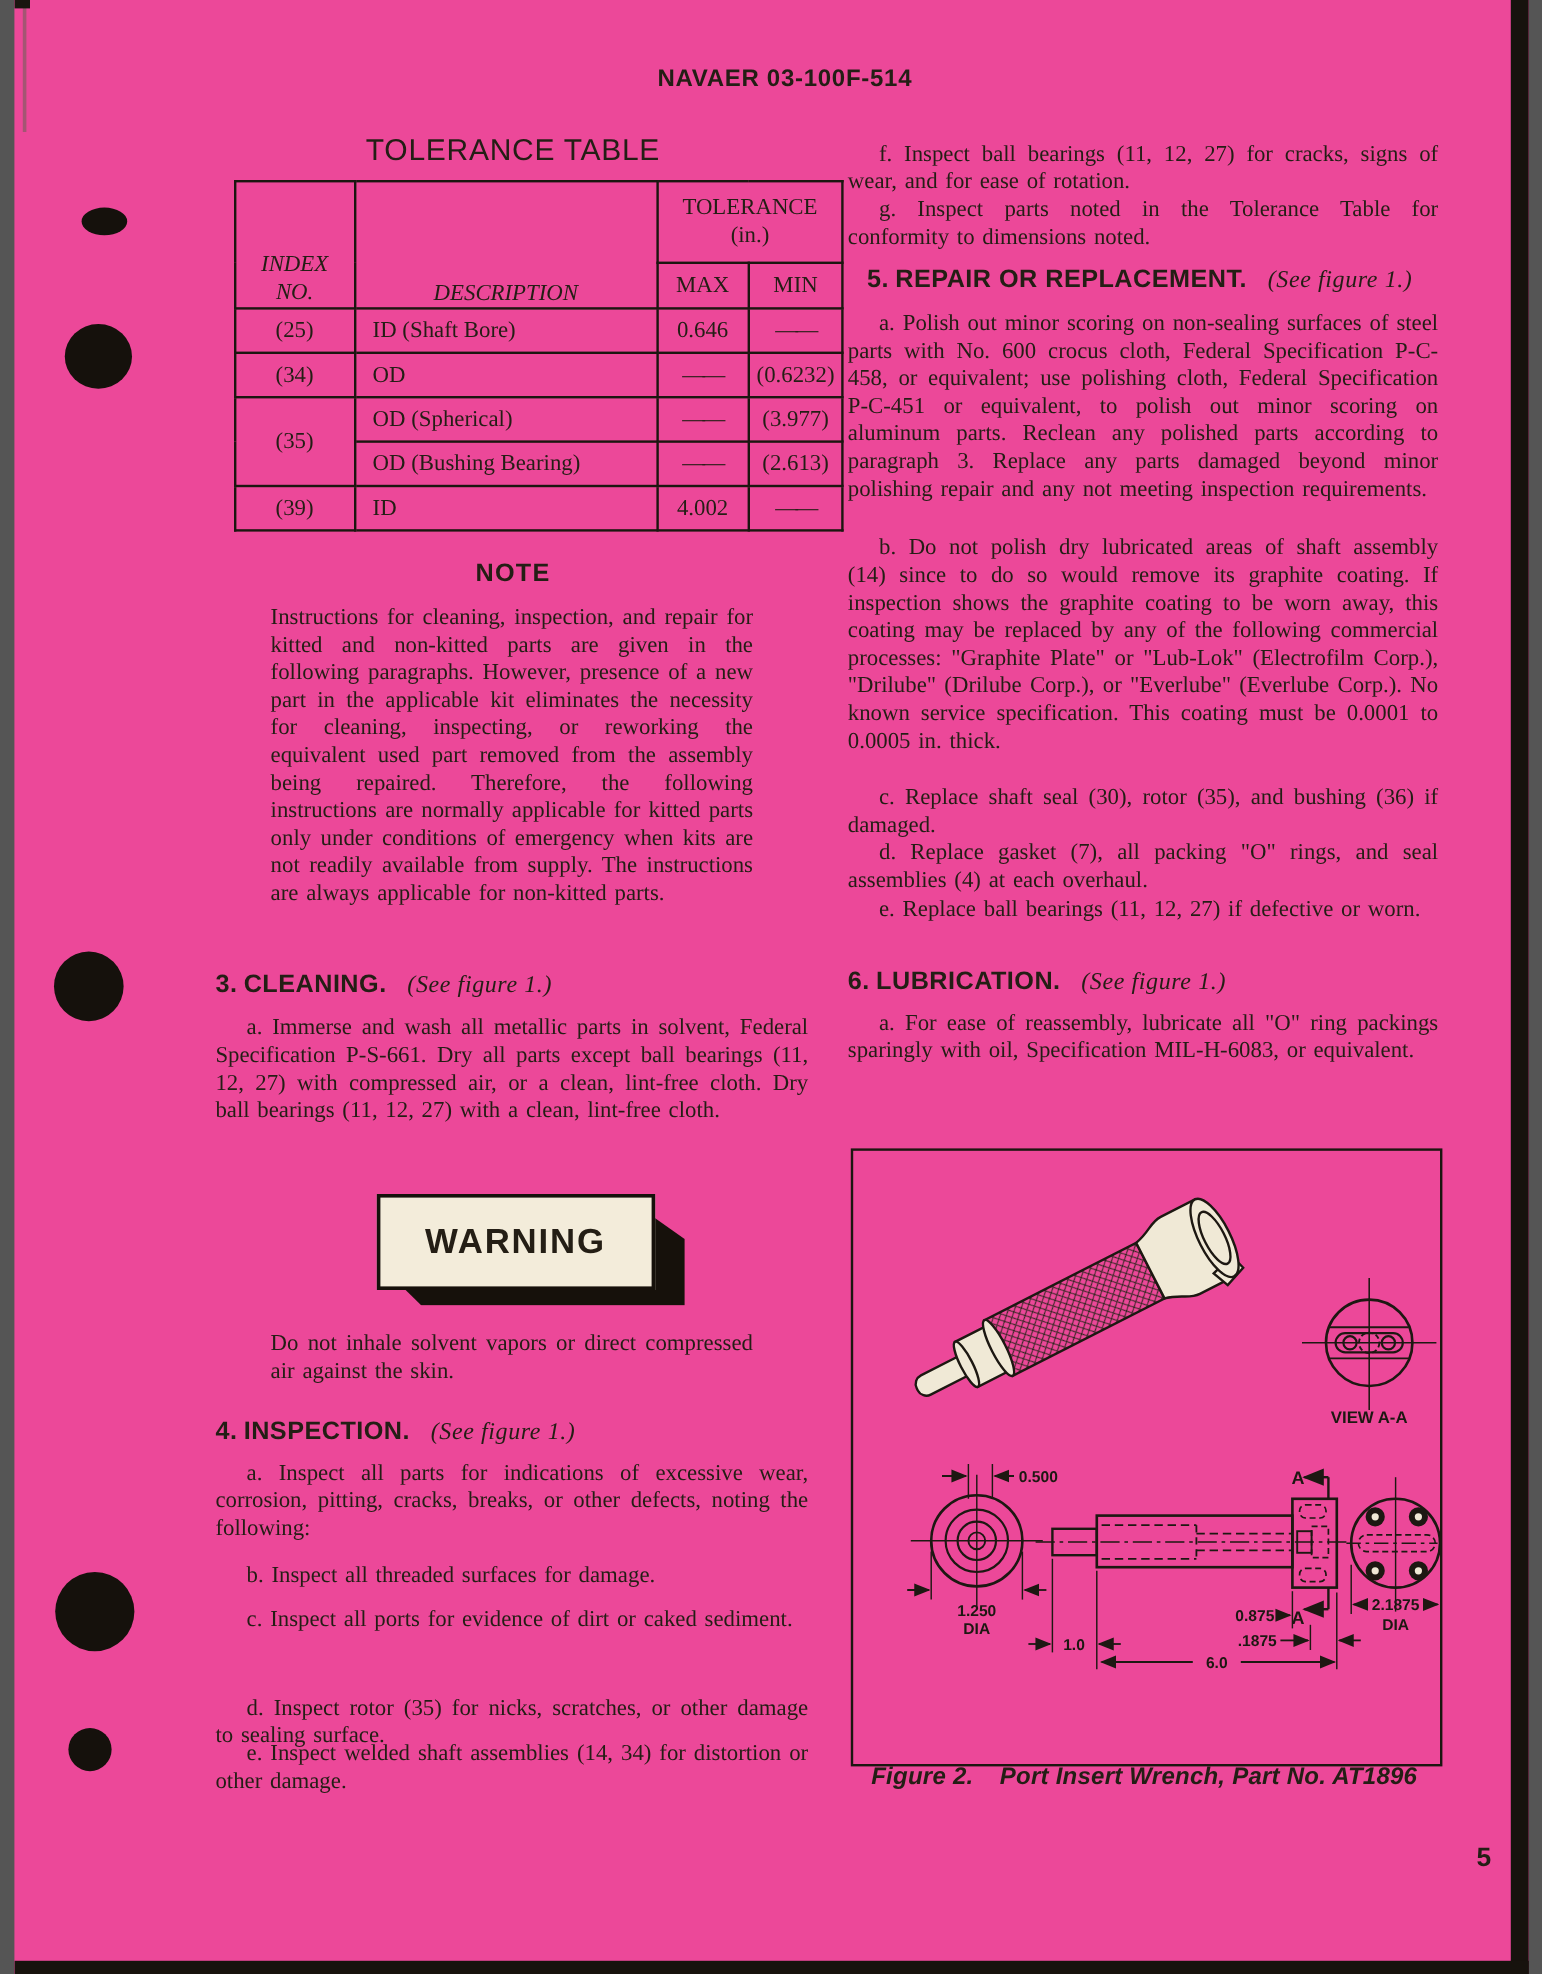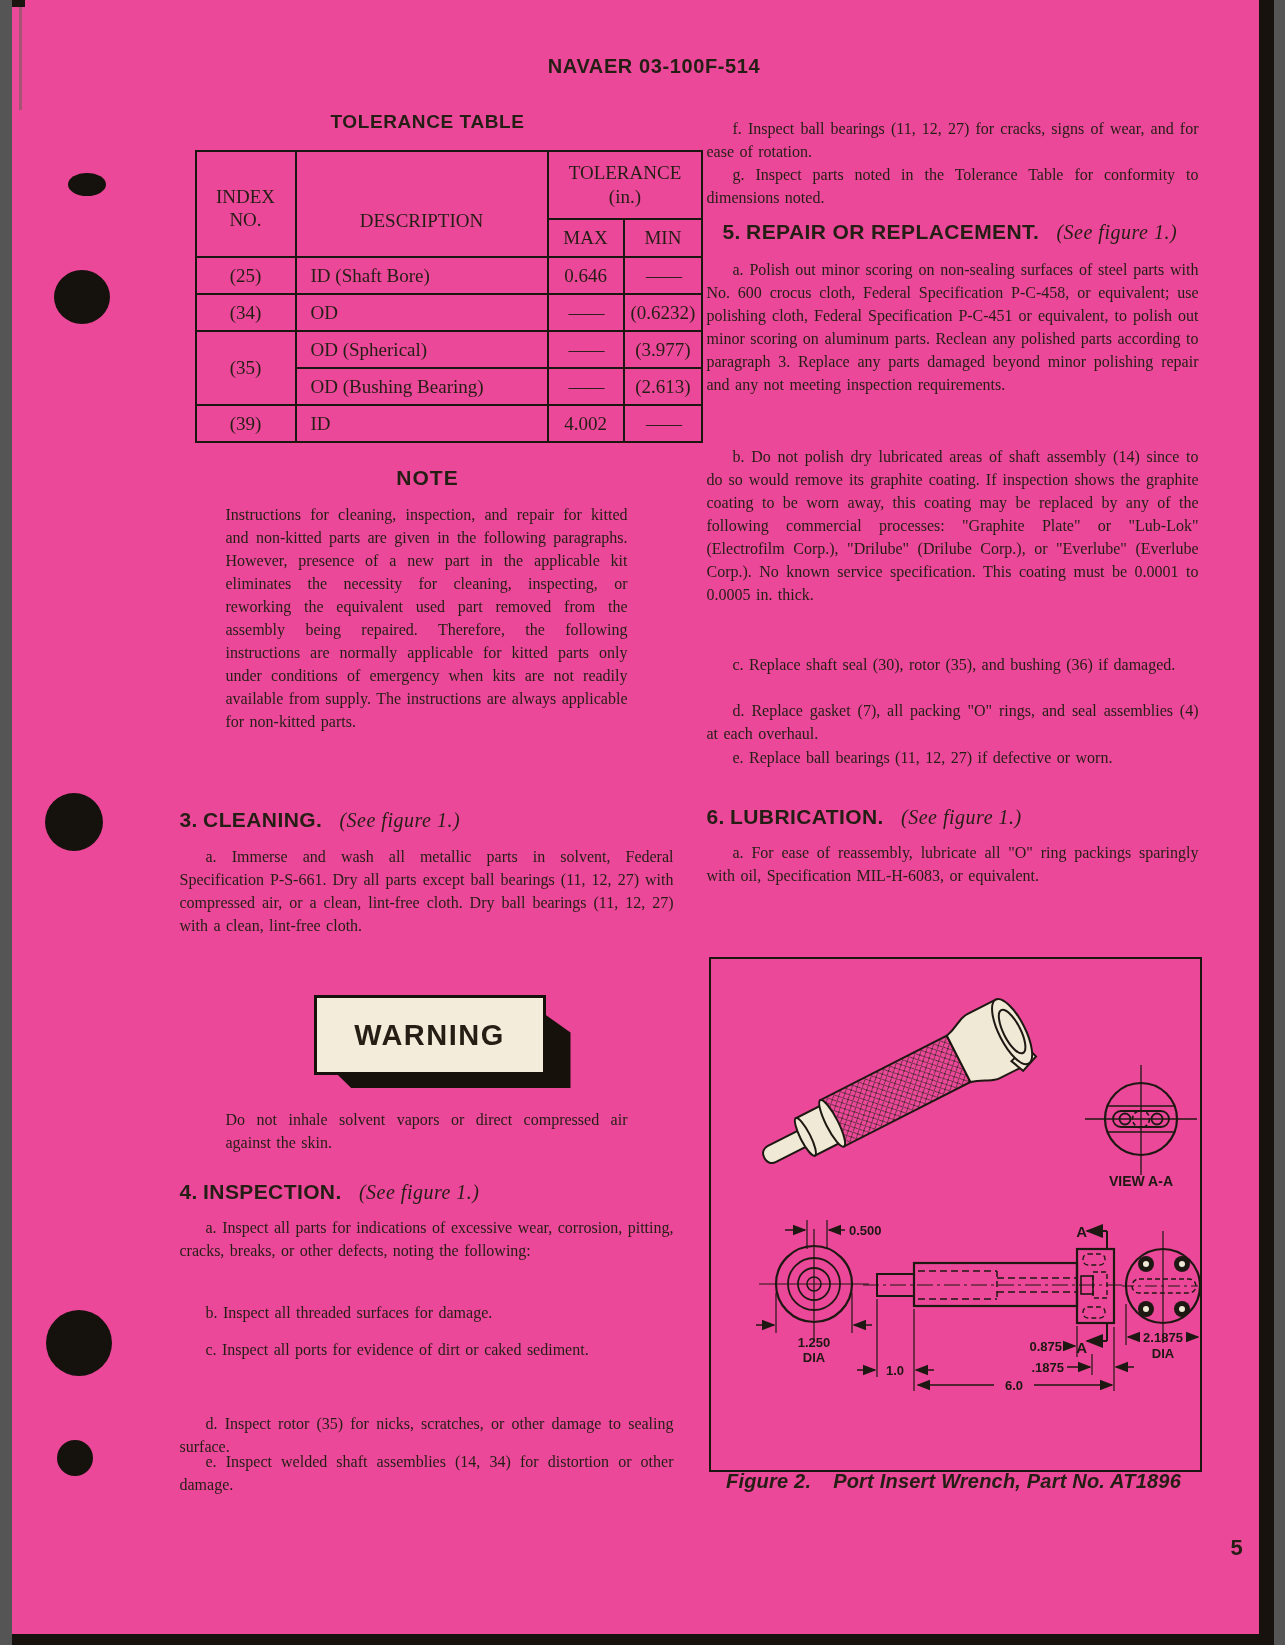--- a/index.html
+++ b/index.html
@@ -4,29 +4,29 @@
 <style>
   html,body{margin:0;padding:0;background:#555;}
   .page{
     position:relative;width:1262px;height:1645px;margin:0 auto;
     background:#ec4899;overflow:hidden;
     font-family:"Liberation Serif",serif;color:#241e15;
   }
   .abs{position:absolute;}
   .sans{font-family:"Liberation Sans",sans-serif;}
   .center{text-align:center;}
-  .para{font-size:16px;line-height:23px;text-align:justify;word-spacing:.09em;}
+  .para{font-size:19px;line-height:23px;text-align:justify;word-spacing:.09em;}
   .ind{text-indent:26px;}
   .sec-head{font-size:21px;white-space:nowrap;}
   .sec-head .num{font-family:"Liberation Sans",sans-serif;font-weight:bold;letter-spacing:.4px;}
   .sec-head .see{font-style:italic;font-size:20px;margin-left:12px;letter-spacing:.5px;}
   
   table.tol{border-collapse:collapse;table-layout:fixed;font-size:19px;}
   table.tol td{border:2.5px solid #1b1610;padding:0 6px;text-align:center;vertical-align:middle;}
-  table.tol td.bot{vertical-align:bottom;padding-bottom:24px;}
+  table.tol td.bot{vertical-align:bottom;padding-bottom:0;font-style:italic;}
   table.tol td.desc{text-align:left;padding-left:14px;}
   .pre{white-space:pre-line;line-height:1.25;}
   .dash{letter-spacing:-2px;}
   
   .note-head{font-family:"Liberation Sans",sans-serif;font-weight:bold;font-size:21px;letter-spacing:1px;}
   
   .warn-wrap{left:302px;top:995px;width:226px;height:74px;}
   .warn-shadow{position:absolute;left:16px;top:17px;width:241px;height:76px;background:#16110b;
     clip-path:polygon(0% 0%,88% 0%,100% 27%,100% 100%,9% 100%,0% 72%);}
   .warn-box{position:absolute;left:0;top:0;width:226px;height:74px;background:#f3ecda;
@@ -55,21 +55,21 @@
   <div class="edge-left-line"></div>
   <div class="corner-mark"></div>
   <div class="hole" style="left:56px;top:173px;width:38px;height:23px;"></div>
   <div class="hole" style="left:42px;top:270px;width:56px;height:54px;"></div>
   <div class="hole" style="left:33px;top:793px;width:58px;height:58px;"></div>
   <div class="hole" style="left:34px;top:1310px;width:66px;height:66px;"></div>
   <div class="hole" style="left:45px;top:1440px;width:36px;height:36px;"></div>
 
   <div class="abs sans center" style="left:0;top:55px;width:1285px;font-weight:bold;font-size:20px;letter-spacing:.6px;">NAVAER 03-100F-514</div>
 
-  <div class="abs sans center" style="left:168px;top:111px;width:496px;font-weight:bold;font-size:19px;letter-spacing:.6px;">TOLERANCE TABLE</div>
+  <div class="abs sans center" style="left:168px;top:111px;width:496px;font-weight:normal;font-size:25px;letter-spacing:.6px;">TOLERANCE TABLE</div>
 
   <table class="tol abs" style="left:183px;top:150px;">
     <colgroup>
         <col style="width:100px">
         <col style="width:252px">
         <col style="width:76px">
         <col style="width:67px">
       </colgroup>
     <tbody>
       <tr style="height:68px;">

